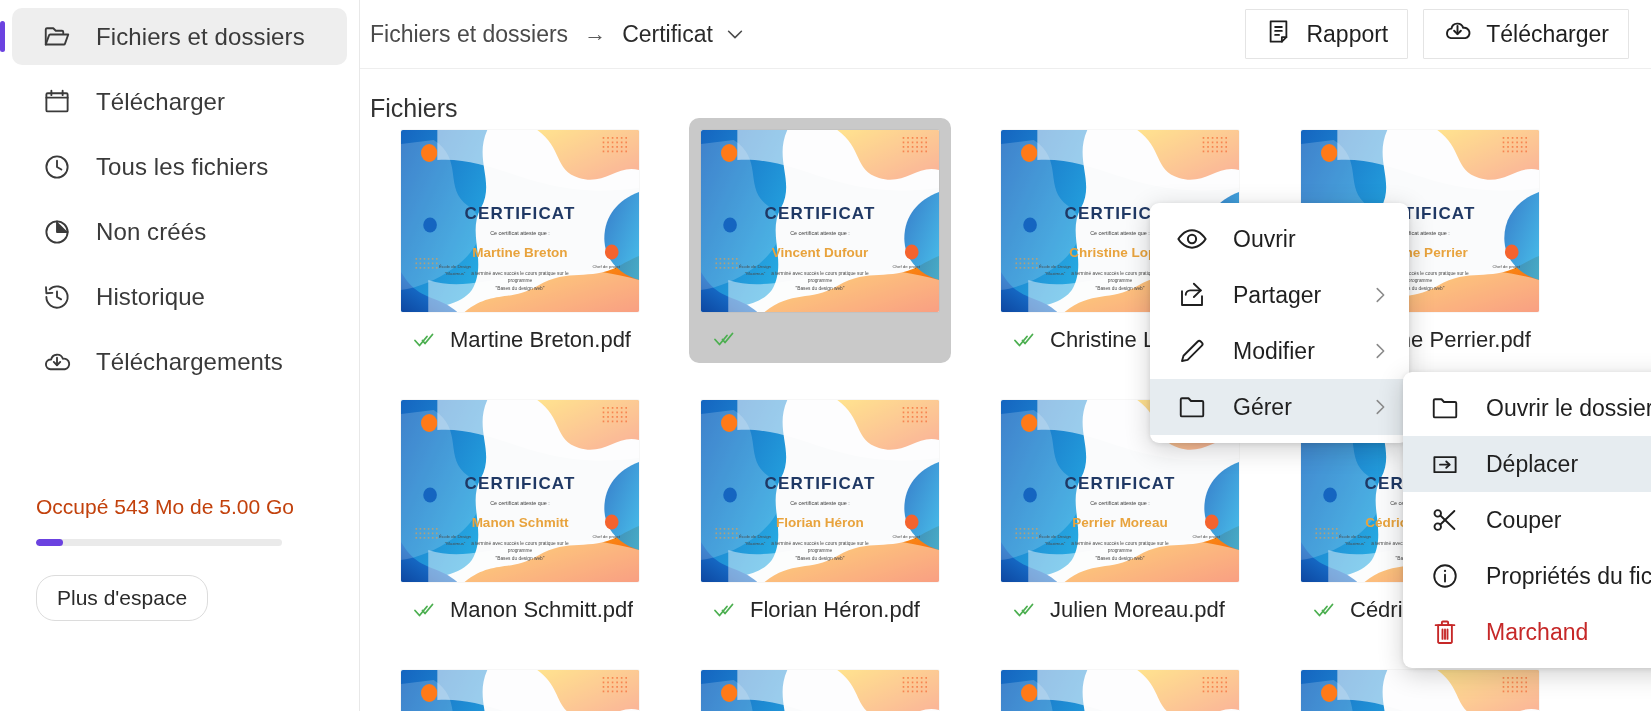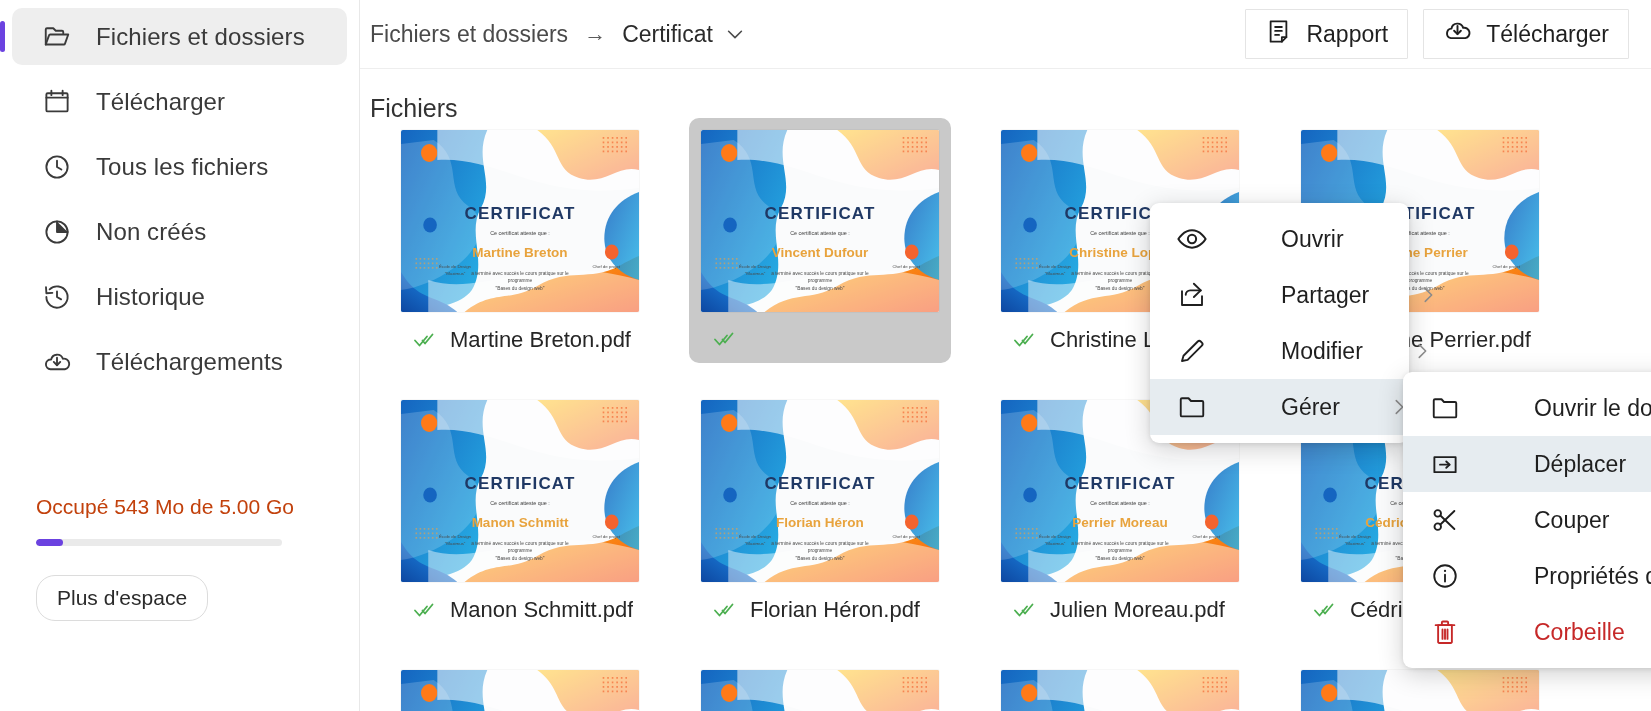--- a/index.html
+++ b/index.html
@@ -97,21 +97,21 @@
   .c-foot div { text-align: center; line-height: 1.5; }
 
   
   .menu {
     position: absolute; background: #ffffff; border-radius: 9px;
     box-shadow: 0 6px 26px rgba(0,0,0,0.19), 0 1px 5px rgba(0,0,0,0.10);
     padding: 8px 0; z-index: 40;
   }
   #ctx-menu { left: 790px; top: 203px; width: 259px; }
   #sub-menu { left: 1043px; top: 372px; width: 317px; }
-  .mi { display: flex; align-items: center; height: 56px; padding: 0 18px 0 24px; cursor: pointer; gap: 48px; }
+  .mi { display: flex; align-items: center; height: 56px; padding: 0 18px 0 24px; cursor: pointer; }
   .mi.hl { background: #e6ecf0; }
   .mi-ic { width: 36px; flex: 0 0 36px; display: flex; align-items: center; justify-content: center; }
   .mi-lb { margin-left: 23px; font-size: 23px; color: #1f1f1f; white-space: nowrap; }
   .mi-lb.danger { color: #c62828; }
   .mi-ar { margin-left: auto; display: flex; align-items: center; color: #777; }
 </style>
 </head>
 <body>
 
 <div class="app">
@@ -1469,18 +1469,18 @@
           <span class="mi-ic">
             <svg width="30" height="30" viewBox="0 0 24 24" fill="none" stroke="#c62828" stroke-width="1.5" stroke-linecap="round" stroke-linejoin="round">
               <polyline points="4.5 6.5 19.5 6.5"></polyline>
               <path d="M6.5 6.5h11V20a.8.8 0 0 1-.8.8H7.3a.8.8 0 0 1-.8-.8z"></path>
               <path d="M9.5 6.5V4.4a.8.8 0 0 1 .8-.8h3.4a.8.8 0 0 1 .8.8v2.1"></path>
               <line x1="10" y1="10" x2="10" y2="17.5"></line>
               <line x1="12" y1="10" x2="12" y2="17.5"></line>
               <line x1="14" y1="10" x2="14" y2="17.5"></line>
             </svg>
           </span>
-          <span class="mi-lb danger">Corbeille</span>
+          <span class="mi-lb danger">Marchand</span>
         </div>
       </div>
 
   </section>
 </div>
 
 </body></html>

